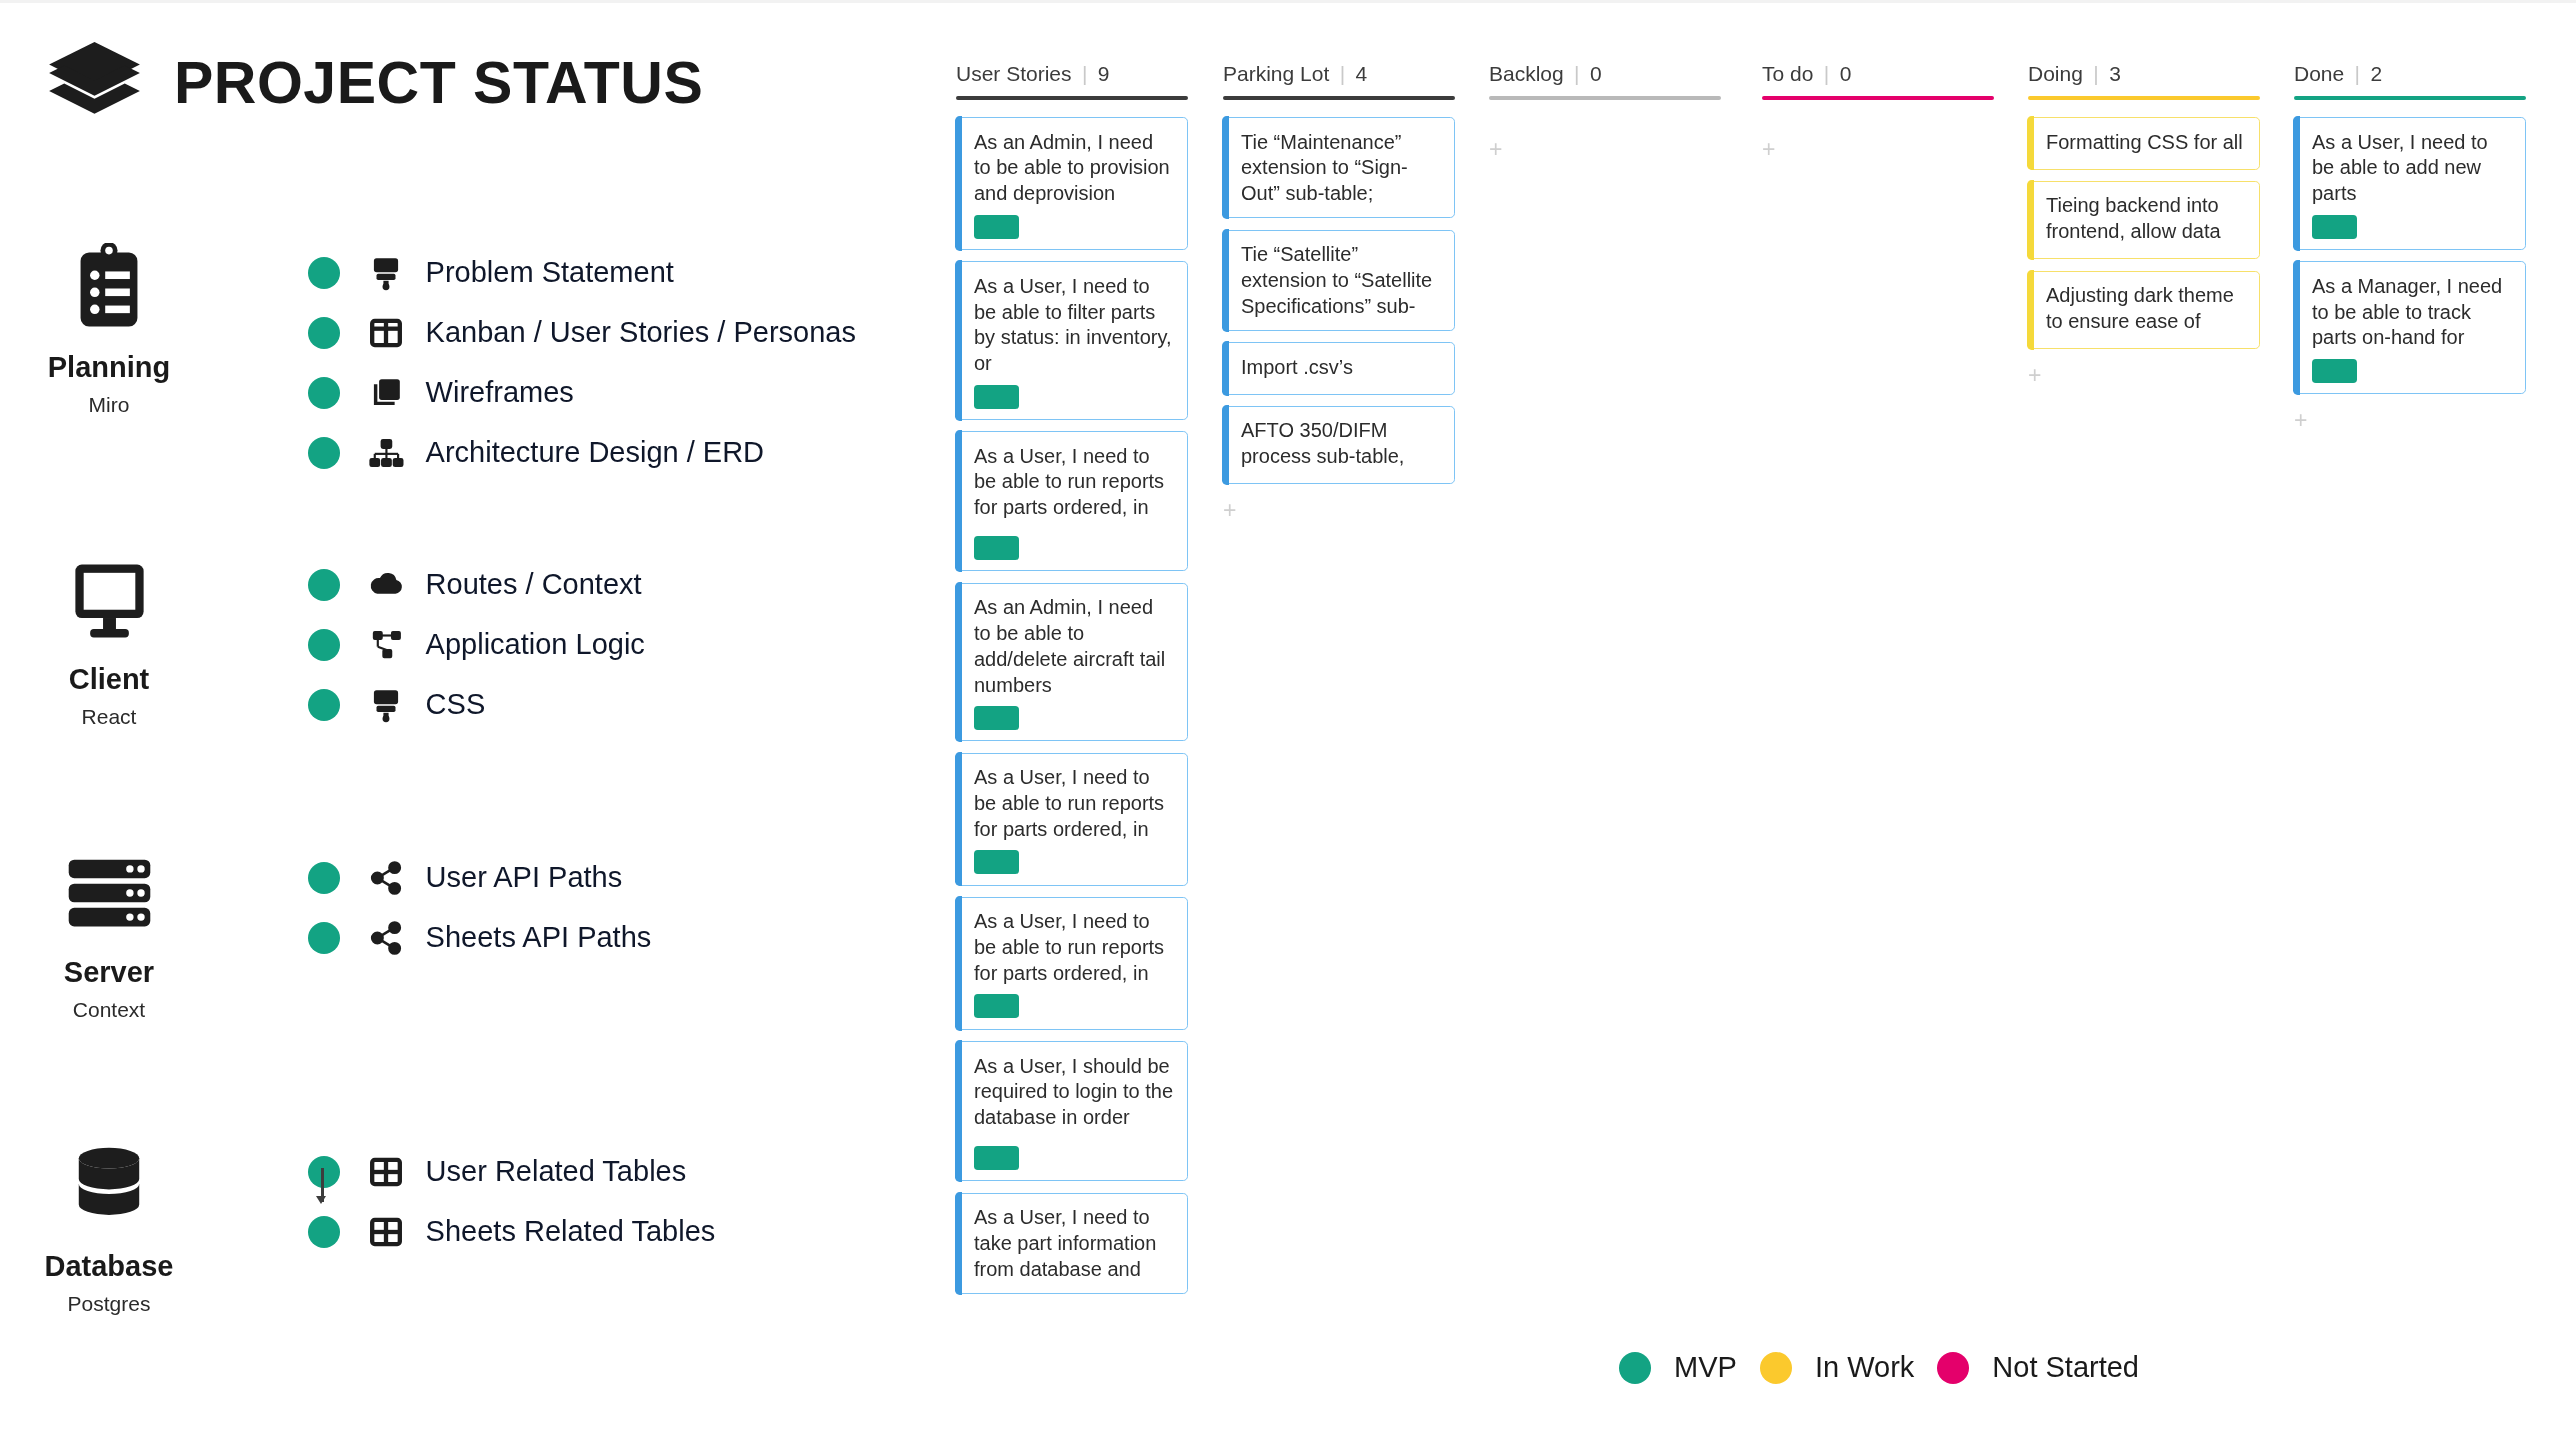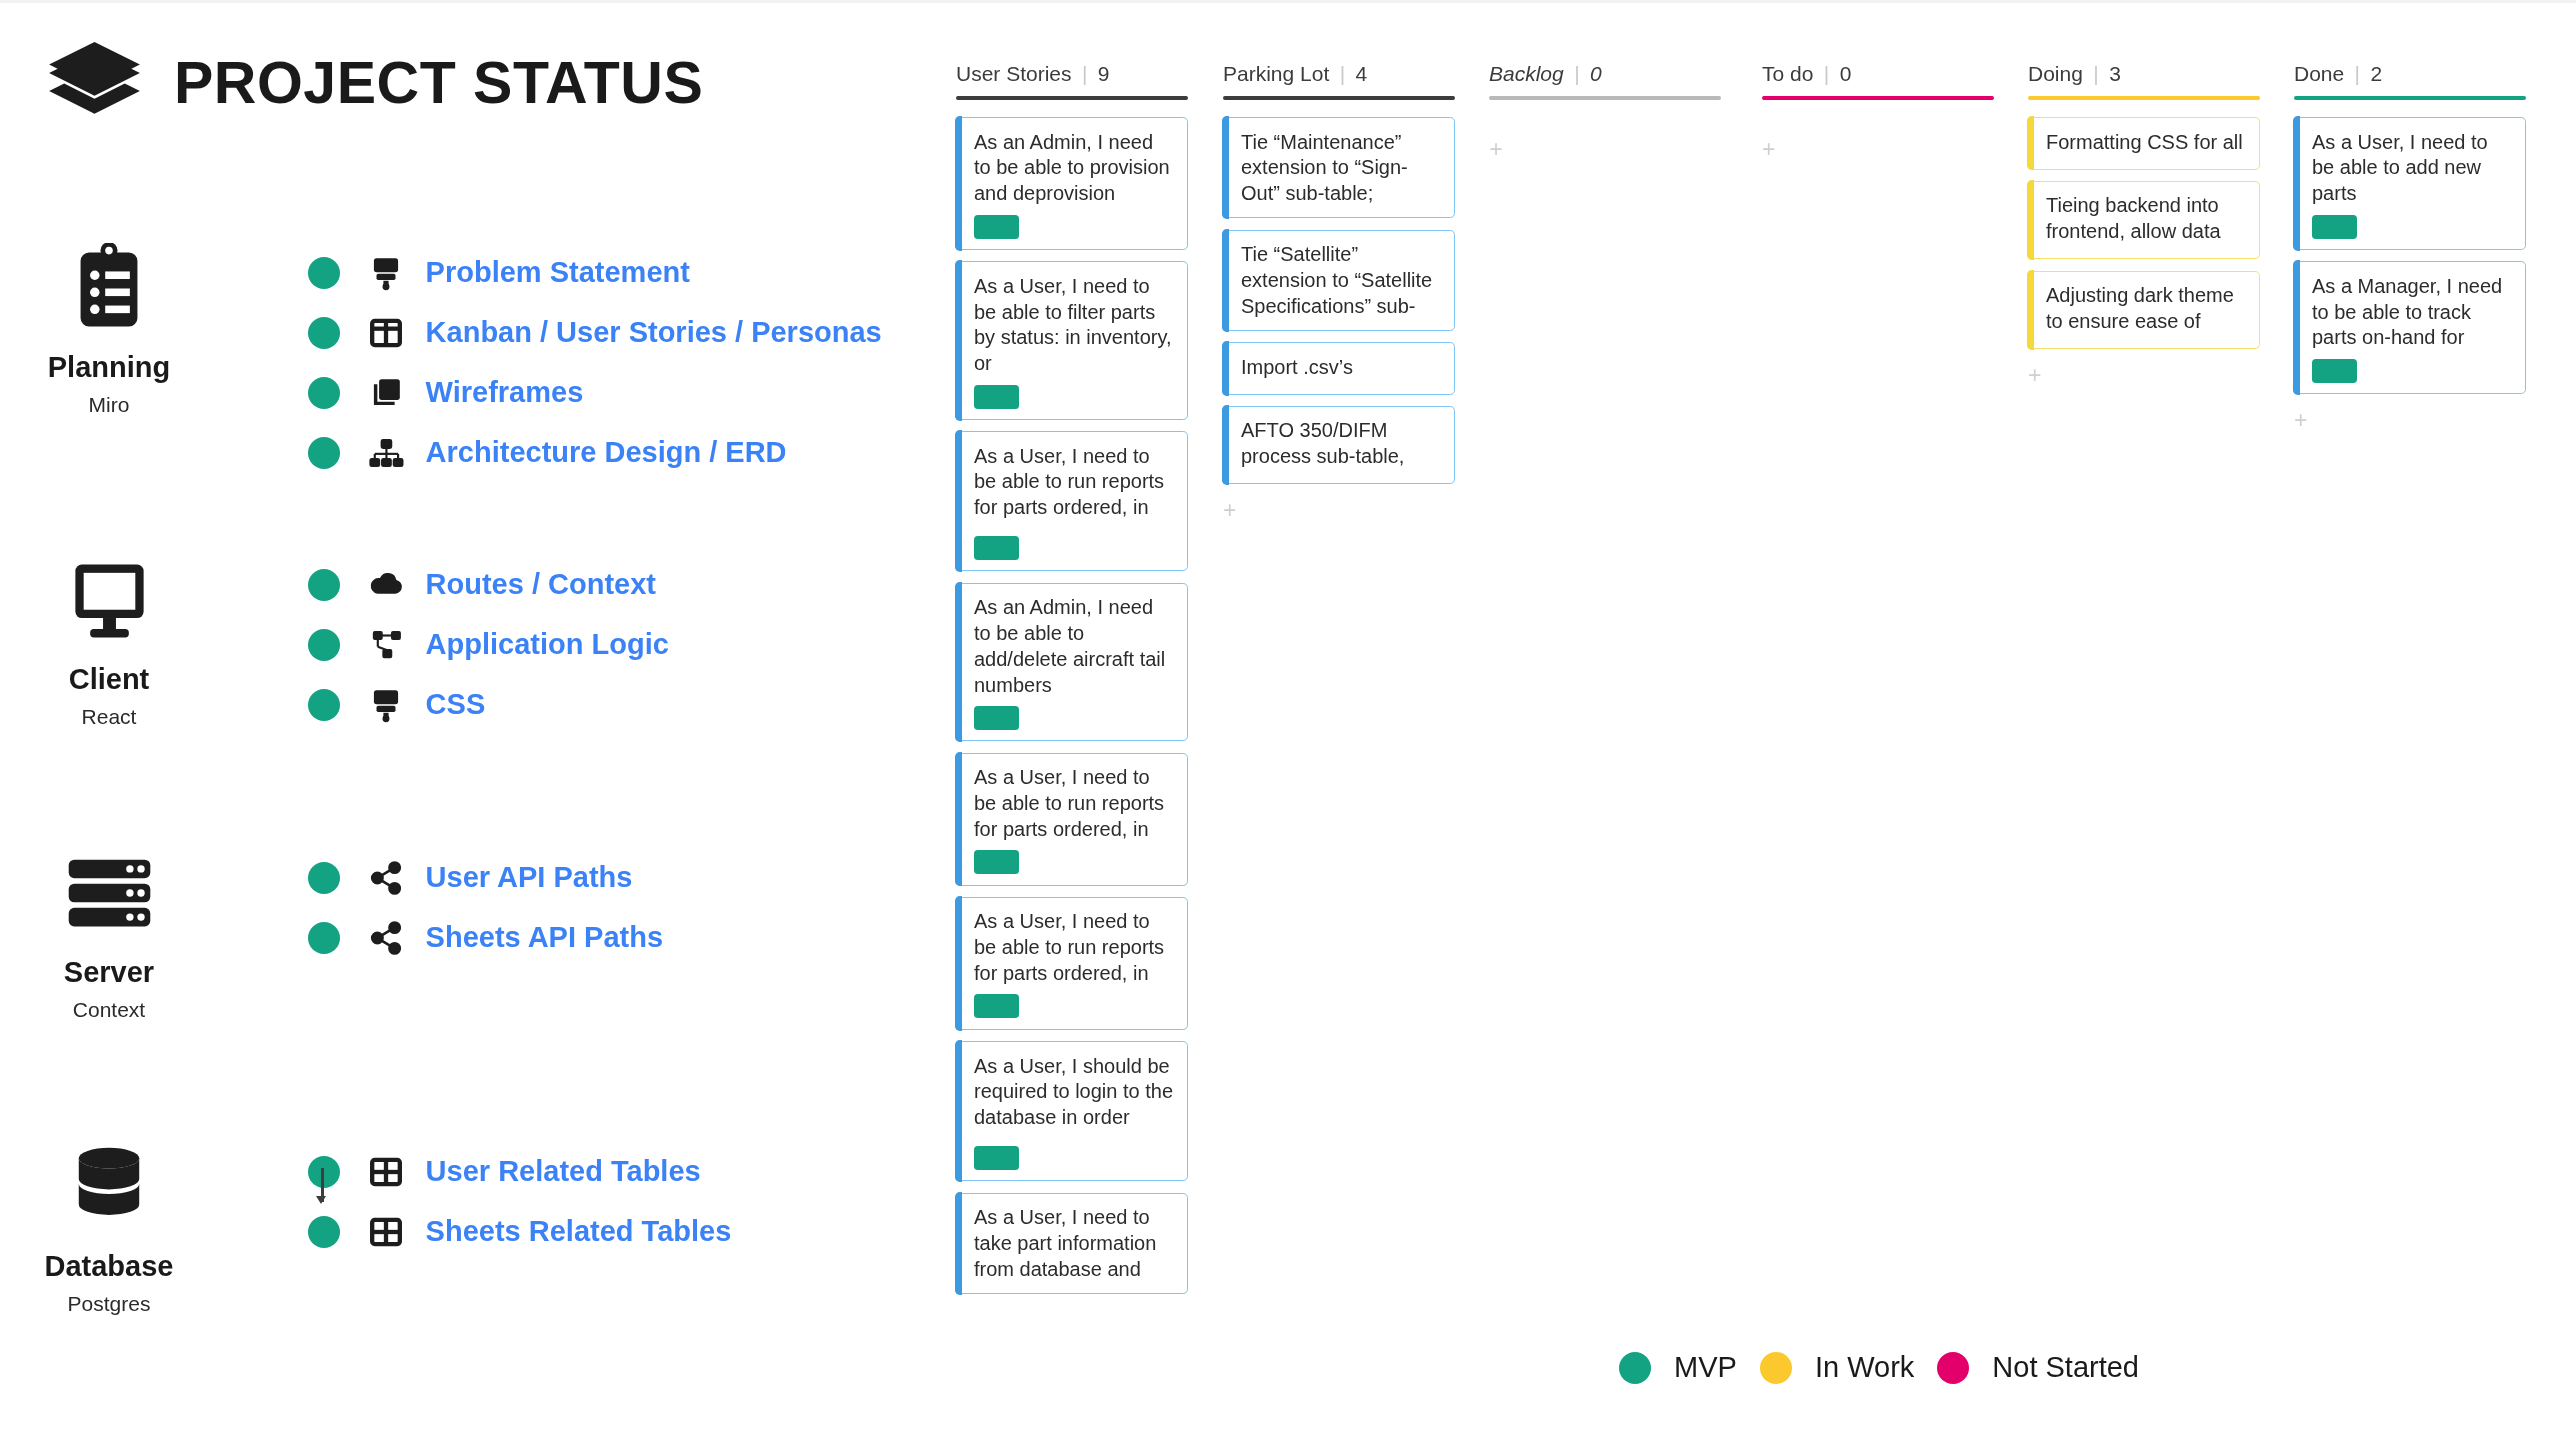--- a/index.html
+++ b/index.html
@@ -23,21 +23,21 @@
   .section { position:absolute; display:flex; align-items:flex-start; }
   .sec-left { width:218px; display:flex; flex-direction:column; align-items:center; }
   .sec-glyph { height:102px; display:flex; align-items:center; justify-content:center; color:#1d1d1d; }
   .sec-name { font-size:29px; font-weight:bold; color:#1a1a1a; margin-top:13.2px; line-height:1.1; }
   .sec-sub  { font-size:21px; color:#2b2b2b; margin-top:8.5px; line-height:1.1; }
 
   .sec-rows { margin-left:90px; margin-top:5.7px; display:flex; flex-direction:column; }
   .row { display:flex; align-items:center; height:60px; }
   .dot { width:32px; height:32px; border-radius:50%; flex:0 0 auto; }
   .row-ico { width:42px; height:42px; margin-left:24.6px; display:flex; align-items:center; justify-content:center; color:#1d1d1d; flex:0 0 auto; }
-  .row-label { margin-left:19px; font-size:29px; font-weight:bold; color:#3b82f6; white-space:nowrap; }
+  .row-label { margin-left:19px; font-size:29px; font-weight:normal; color:#0f172a; white-space:nowrap; }
 
   .dot-link { position:absolute; width:2.8px; background:#3d3d3d; }
   .dot-link::after { content:""; position:absolute; left:-4.7px; bottom:-1.9px; border-left:5.7px solid transparent; border-right:5.7px solid transparent; border-top:8.5px solid #3d3d3d; }
 
   
   .col { position:absolute; top:62px; width:232px; }
   .col-head { display:flex; align-items:baseline; font-size:21px; color:#4a4a4a; padding-bottom:10.4px; }
   .col-title { font-size:21px; color:#3c3c3c; }
   .col-sep { margin:0 10.4px; color:#c9c9c9; font-size:21px; }
   .col-count { font-size:21px; color:#3c3c3c; }
@@ -350,21 +350,21 @@
       <div class="card" style="padding-bottom:13.2px">
           <div class="card-text">Import .csv’s</div>
         </div>
       <div class="card" style="padding-bottom:13.2px">
           <div class="card-text">AFTO 350/DIFM process sub-table,</div>
         </div>
     </div>
     <div class="add-plus">+</div>
   </div>
 
-  <div class="col" style="left:1489px;font-style:italic;">
+  <div class="col" style="left:1489px;">
     <div class="col-head">
       <span class="col-title">Backlog</span>
       <span class="col-sep">|</span>
       <span class="col-count">0</span>
     </div>
     <div class="col-rule" style="background:#B9B9B9"></div>
     <div class="col-cards empty"></div>
     <div class="add-plus">+</div>
   </div>
 

